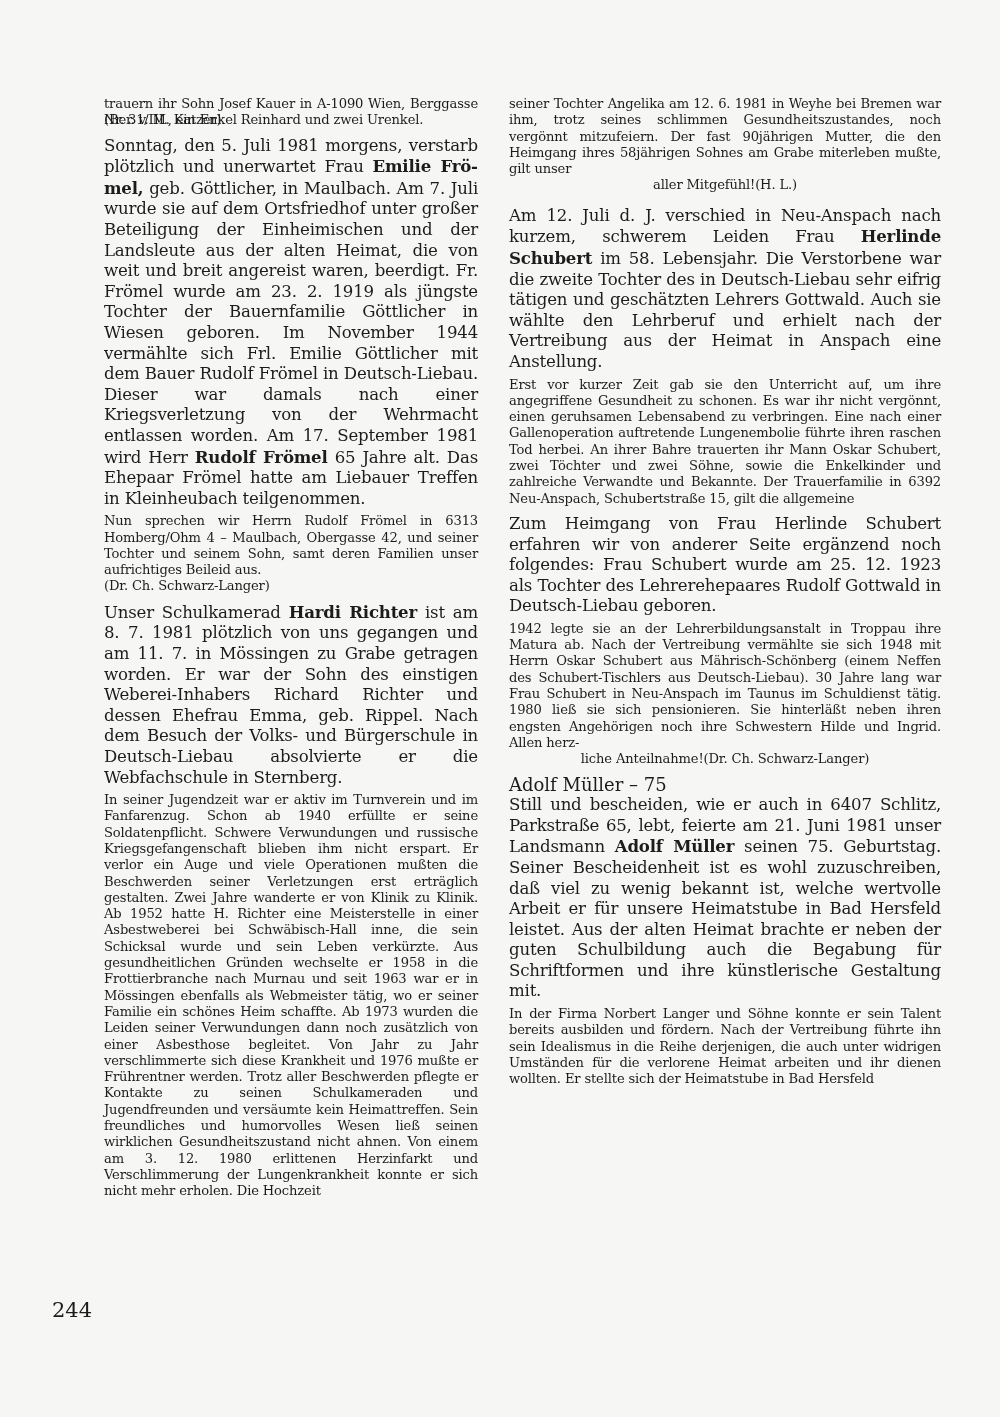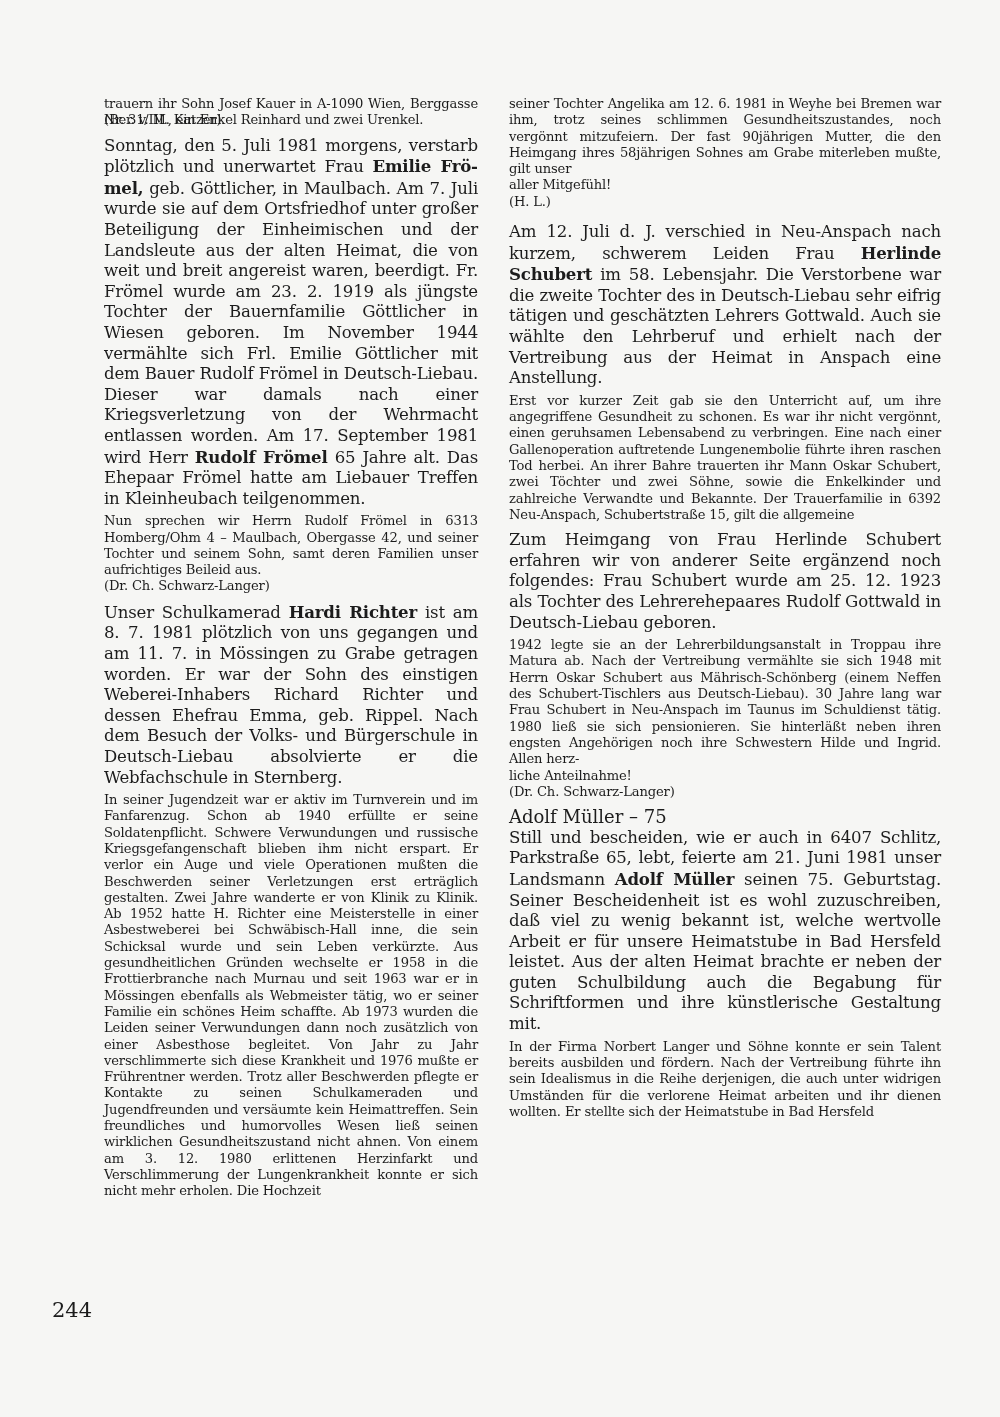--- a/index.html
+++ b/index.html
@@ -12,21 +12,21 @@
     overflow: hidden;
   }
   .page { position: absolute; left: 0; top: 0; width: 848px; height: 1417px; }
   .col { position: absolute; top: 96px; }
   .col-left { left: 104px; width: 374px; }
   .col-right { left: 509px; width: 432px; }
   p { margin: 0; text-align: justify; hyphens: manual; }
   .small { font-size: 13.1px; line-height: 16.3px; letter-spacing: -0.15px; }
   .large { font-size: 16.6px; line-height: 20.6px; letter-spacing: -0.2px; }
   .sig { text-align: left; }
-  .sig-inline { display: flex; justify-content: center; flex-direction: column; }
+  .sig-inline { display: flex; justify-content: center; }
   .gap { height: 7px; }
   .gap-s { height: 4px; }
   b { font-weight: bold; }
   .heading { font-size: 18px; line-height: 20.6px; font-weight: normal; margin-top: 2px; }
   .page-number { position: absolute; left: 44px; top: 1298px; font-size: 21px; margin-left: 8px; }
 </style>
 </head>
 <body>
 
 <div class="page">

